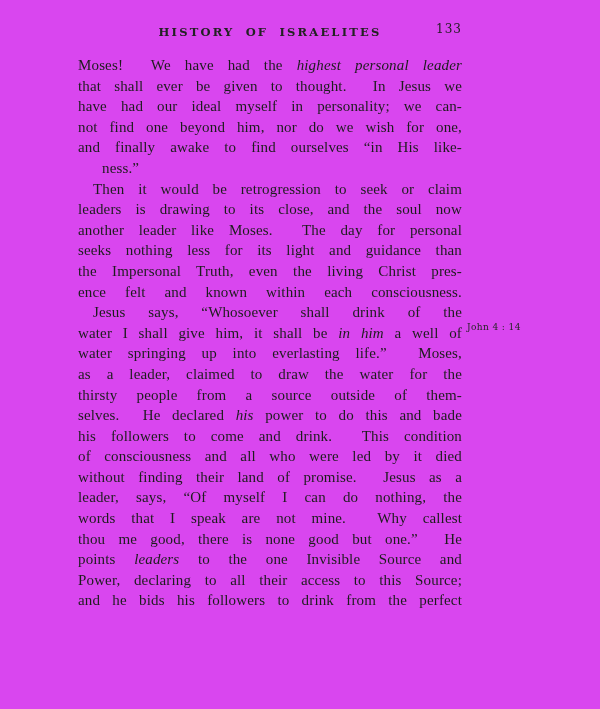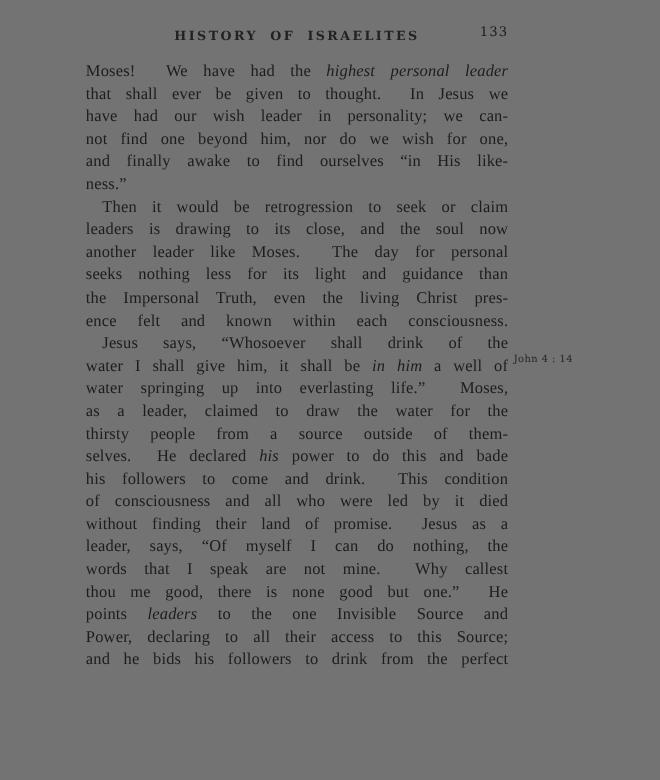--- a/index.html
+++ b/index.html
@@ -4,21 +4,21 @@
 <style>
   html, body {
     margin: 0;
     padding: 0;
     background: #ffffff;
   }
   .page {
     position: relative;
     width: 600px;
     height: 709px;
-    background: #737373;
+    background: #d946ef;
     font-family: "DejaVu Serif", serif;
     color: #1d1d1d;
     overflow: hidden;
   }
   .running-header {
     position: absolute;
     top: 22px;
     left: 78px;
     width: 384px;
     height: 20px;
@@ -57,20 +57,21 @@
     margin: 0;
   }
   .line {
     text-align: justify;
     text-align-last: justify;
     white-space: normal;
     font-family: Liberation Serif, serif;
   }
   .line.last {
     text-align-last: left;
+    margin-left: 24px;
   }
   .line.indent {
     padding-left: 15px;
   }
   .line em {
     font-style: italic;
   }
   .margin-note {
     position: absolute;
     left: 467px;
@@ -87,21 +88,21 @@
 <div class="page">
   <div class="running-header">
     <div class="running-title">HISTORY OF ISRAELITES</div>
     <div class="page-number">133</div>
   </div>
 
   <div class="body-text">
       <div class="paragraph">
         <div class="line"><span>Moses!&nbsp; We have had the </span><em>highest personal leader</em></div>
         <div class="line"><span>that shall ever be given to thought.&nbsp; In Jesus we</span></div>
-        <div class="line"><span>have had our wish leader in personality; we can-</span></div>
+        <div class="line"><span>have had our ideal myself in personality; we can-</span></div>
         <div class="line"><span>not find one beyond him, nor do we wish for one,</span></div>
         <div class="line"><span>and finally awake to find ourselves “in His like-</span></div>
         <div class="line last"><span>ness.”</span></div>
       </div>
       <div class="paragraph">
         <div class="line indent"><span>Then it would be retrogression to seek or claim</span></div>
         <div class="line"><span>leaders is drawing to its close, and the soul now</span></div>
         <div class="line"><span>another leader like Moses.&nbsp; The day for personal</span></div>
         <div class="line"><span>seeks nothing less for its light and guidance than</span></div>
         <div class="line"><span>the Impersonal Truth, even the living Christ pres-</span></div>

